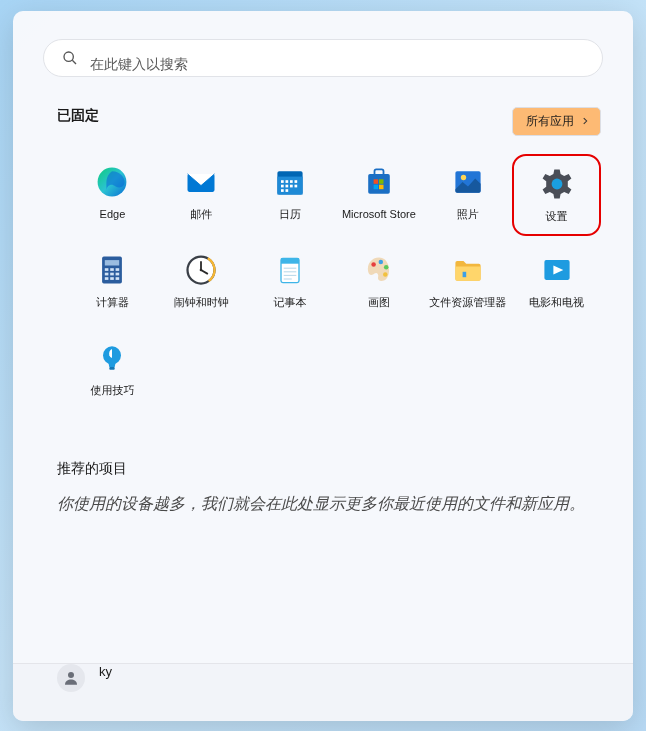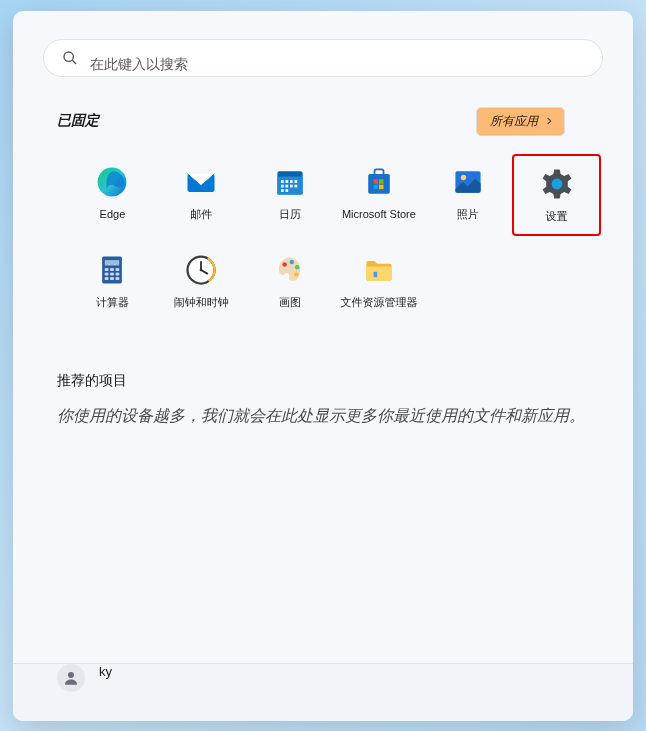--- a/index.html
+++ b/index.html
@@ -31,23 +31,22 @@
       border-radius: 19px;
       display: flex;
       align-items: center;
       padding: 0 18px;
     }
     .search-icon-svg { width: 16px; height: 16px; margin-right: 12px; flex-shrink: 0; }
     .search-placeholder { color: #5a5a5a; font-size: 14px; margin-top: 15px; }
     .section-header {
       display: flex;
       justify-content: space-between;
-      align-items: center;
-      margin: 30px 68px 18px 44px;
-      font-style: italic;
+      align-items: flex-start;
+      margin: 30px 32px 18px 44px;
     }
     .section-title { font-size: 14px; font-weight: 600; color: #1a1a1a; }
     .all-apps-btn {
       display: flex;
       align-items: center;
       background: #fdba74;
       border: 1px solid #dcdee4;
       border-radius: 5px;
       padding: 5px 10px 5px 13px;
       font-size: 12px;
@@ -68,21 +67,21 @@
       flex-direction: column;
       align-items: center;
       justify-content: flex-start;
       padding: 10px 2px 6px 2px;
       border-radius: 5px;
       cursor: pointer;
       height: 82px;
     }
     .app-item.highlighted {
       border: 2.5px solid #e60000;
-      border-radius: 4px;
+      border-radius: 14px;
     }
     .app-icon {
       width: 36px;
       height: 36px;
       display: flex;
       align-items: center;
       justify-content: center;
       margin-bottom: 8px;
     }
     .app-label { font-size: 11px; color: #1a1a1a; text-align: center; line-height: 1.2; }
@@ -255,20 +254,35 @@
           <circle cx="20" cy="20" r="15" fill="#fff" stroke="#3a3f47" stroke-width="2.5"></circle>
           <circle cx="20" cy="20" r="15" fill="none" stroke="#f7b733" stroke-width="2.5" stroke-dasharray="30 100" transform="rotate(-60 20 20)"></circle>
           <line x1="20" y1="20" x2="20" y2="11" stroke="#2a2a2a" stroke-width="2" stroke-linecap="round"></line>
           <line x1="20" y1="20" x2="27" y2="24" stroke="#2a2a2a" stroke-width="2" stroke-linecap="round"></line>
           <circle cx="20" cy="20" r="1.5" fill="#2a2a2a"></circle>
         </svg>
       </div>
       <span class="app-label">闹钟和时钟</span>
     </div>
 
+    <div class="app-item">
+      <div class="app-icon">
+        <svg viewBox="0 0 40 40" width="36" height="36">
+          <rect x="10" y="7" width="20" height="27" rx="2" fill="#ffffff" stroke="#3eb5e8" stroke-width="1.5"></rect>
+          <rect x="10" y="7" width="20" height="6" fill="#3eb5e8"></rect>
+          <g stroke="#b9d9ea" stroke-width="1.2">
+              <line x1="13" y1="18" x2="27" y2="18"></line>
+              <line x1="13" y1="22" x2="27" y2="22"></line>
+              <line x1="13" y1="26" x2="27" y2="26"></line>
+              <line x1="13" y1="30" x2="22" y2="30"></line>
+            </g>
+        </svg>
+      </div>
+      <span class="app-label">记事本</span>
+    </div>
 
     <div class="app-item">
       <div class="app-icon">
         <svg viewBox="0 0 40 40" width="36" height="36">
           <path d="M20 6 C12 6 6 13 8 22 C9 27 13 26 15 24 C17 22 20 24 19 28 C18 32 24 34 28 30 C34 24 32 6 20 6 Z" fill="#f0d9b8"></path>
           <circle cx="14" cy="14" r="2.5" fill="#e63e3e"></circle>
             <circle cx="22" cy="11" r="2.5" fill="#3ea0e6"></circle>
             <circle cx="28" cy="17" r="2.5" fill="#5cc95c"></circle>
             <circle cx="27" cy="25" r="2.5" fill="#f2c13e"></circle>
         </svg>
@@ -280,21 +294,41 @@
       <div class="app-icon">
         <svg viewBox="0 0 40 40" width="36" height="36">
           <path d="M6 12 L6 30 Q6 32 8 32 L32 32 Q34 32 34 30 L34 15 Q34 13 32 13 L18 13 L15 10 L8 10 Q6 10 6 12 Z" fill="#f2b73e"></path>
           <path d="M6 16 L34 16 L34 30 Q34 32 32 32 L8 32 Q6 32 6 30 Z" fill="#ffd66b"></path>
           <rect x="14" y="22" width="4" height="6" fill="#3ea0e6"></rect>
         </svg>
       </div>
       <span class="app-label">文件资源管理器</span>
     </div>
 
-
+    <div class="app-item">
+      <div class="app-icon">
+        <svg viewBox="0 0 40 40" width="36" height="36">
+          <rect x="6" y="9" width="28" height="22" rx="2" fill="#1e9be0"></rect>
+          <path d="M16 15 L27 20 L16 25 Z" fill="#fff"></path>
+        </svg>
+      </div>
+      <span class="app-label">电影和电视</span>
+    </div>
+
+    <div class="app-item">
+      <div class="app-icon">
+        <svg viewBox="0 0 40 40" width="36" height="36">
+          <circle cx="20" cy="17" r="10" fill="#1e9be0"></circle>
+          <path d="M16 25 L24 25 L23 30 L17 30 Z" fill="#1e9be0"></path>
+          <rect x="17" y="30" width="6" height="3" rx="1" fill="#1477b5"></rect>
+          <path d="M20 10 Q16 12 17 17 Q18 20 20 20" fill="#fff"></path>
+        </svg>
+      </div>
+      <span class="app-label">使用技巧</span>
+    </div>
 
   </div>
 
   <div class="recommended-section">
     <div class="recommended-title">推荐的项目</div>
     <div class="recommended-desc">你使用的设备越多，我们就会在此处显示更多你最近使用的文件和新应用。</div>
   </div>
 
   <div class="footer">
     <div class="user-avatar">

